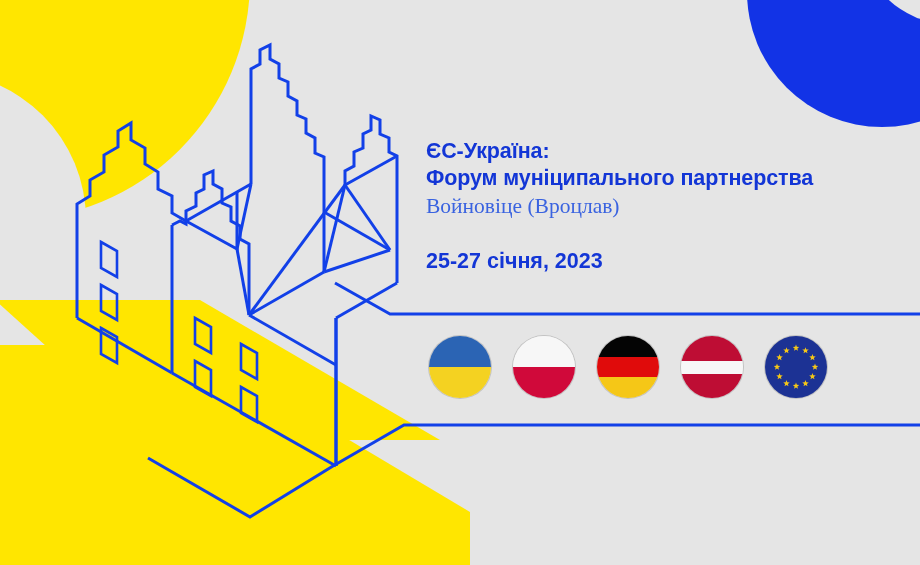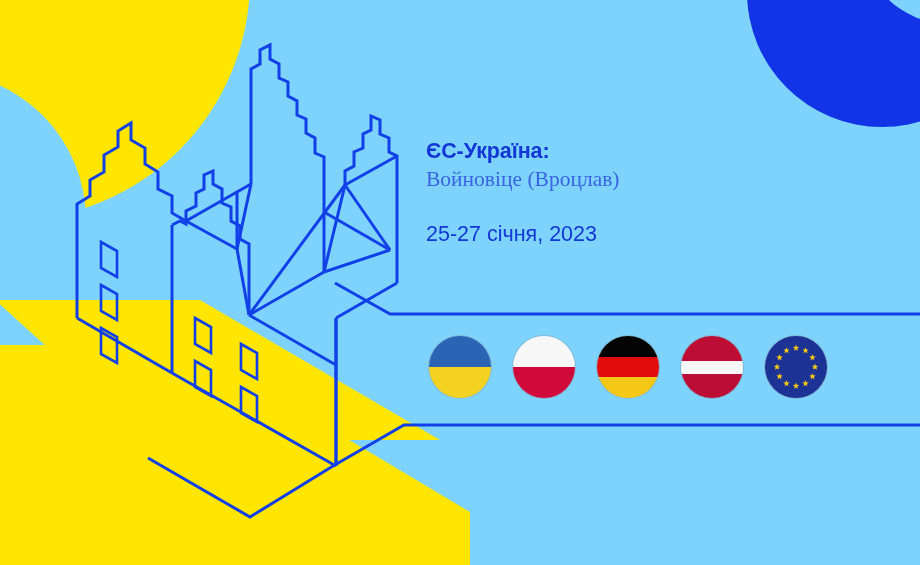--- a/index.html
+++ b/index.html
@@ -9,21 +9,21 @@
     padding: 0;
     background: #ffffff;
   }
   body {
     font-family: "Liberation Sans", sans-serif;
   }
   .poster {
     position: relative;
     width: 920px;
     height: 565px;
-    background: #7dd3fc;
+    background: #e5e5e5;
     overflow: hidden;
   }
 
   
   .bg-layer {
     position: absolute;
     left: 0; top: 0;
     width: 920px; height: 565px;
     pointer-events: none;
   }
@@ -54,21 +54,21 @@
     font-size: 21.5px;
     font-weight: normal;
     line-height: 29px;
     color: #3a63e0;
     white-space: nowrap;
     font-family: Liberation Serif, serif;
   }
   .date-line {
     margin-top: 27px;
     font-size: 21.5px;
-    font-weight: normal;
+    font-weight: bold;
     line-height: 26px;
     color: #1336d6;
     white-space: nowrap;
   }
 
   
   .flags-row {
     position: absolute;
     left: 429px;
     top: 336px;
@@ -194,20 +194,21 @@
       <path d="M 195 318 L 211 327 L 211 353 L 195 344 Z"></path>
       <path d="M 195 361 L 211 370 L 211 396 L 195 387 Z"></path>
       <path d="M 241 344 L 257 353 L 257 379 L 241 370 Z"></path>
       <path d="M 241 387 L 257 396 L 257 422 L 241 413 Z"></path>
     </g>
 
   </svg>
 
   <div class="text-block">
     <div class="title-line">ЄС-Україна:</div>
+    <div class="title-line">Форум муніципального партнерства</div>
     <div class="subtitle-line">Войновіце (Вроцлав)</div>
     <div class="date-line">25-27 січня, 2023</div>
   </div>
 
   <div class="flags-row">
 
     <div class="flag flag-ua">
       <span class="band b1" style="background: rgb(43, 100, 180);"></span>
       <span class="band b2" style="background: rgb(244, 210, 33);"></span>
     </div>

